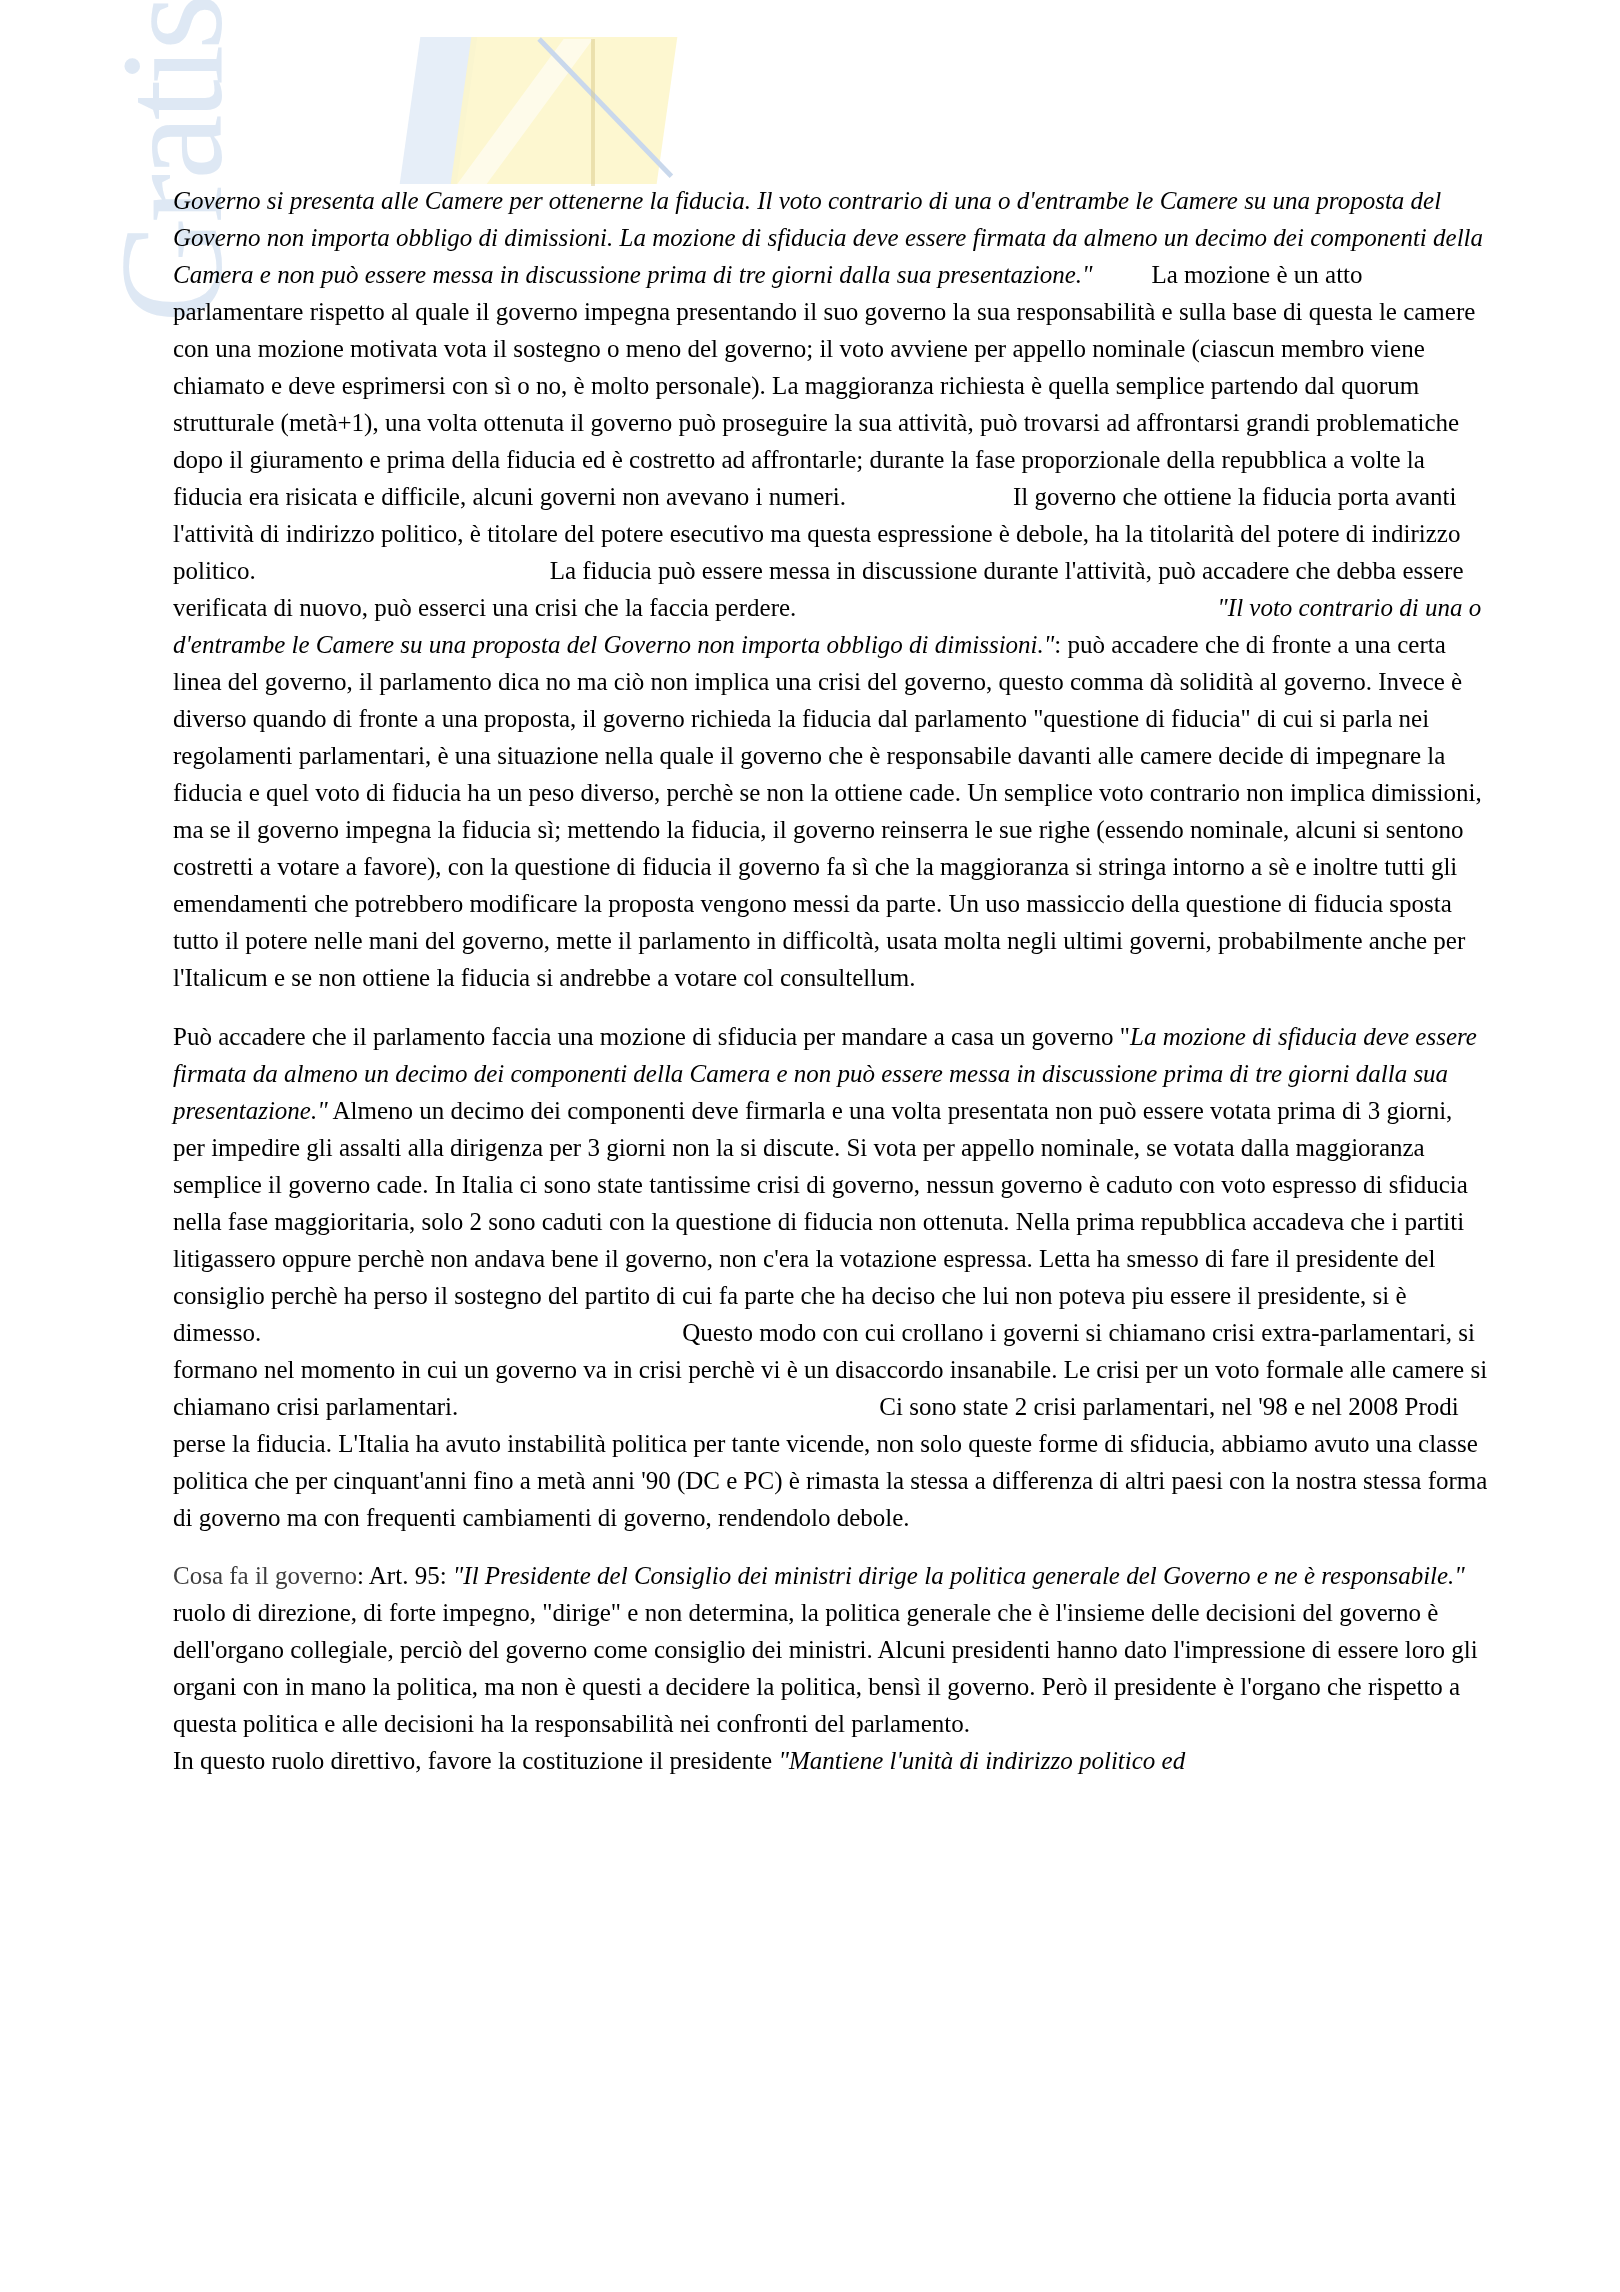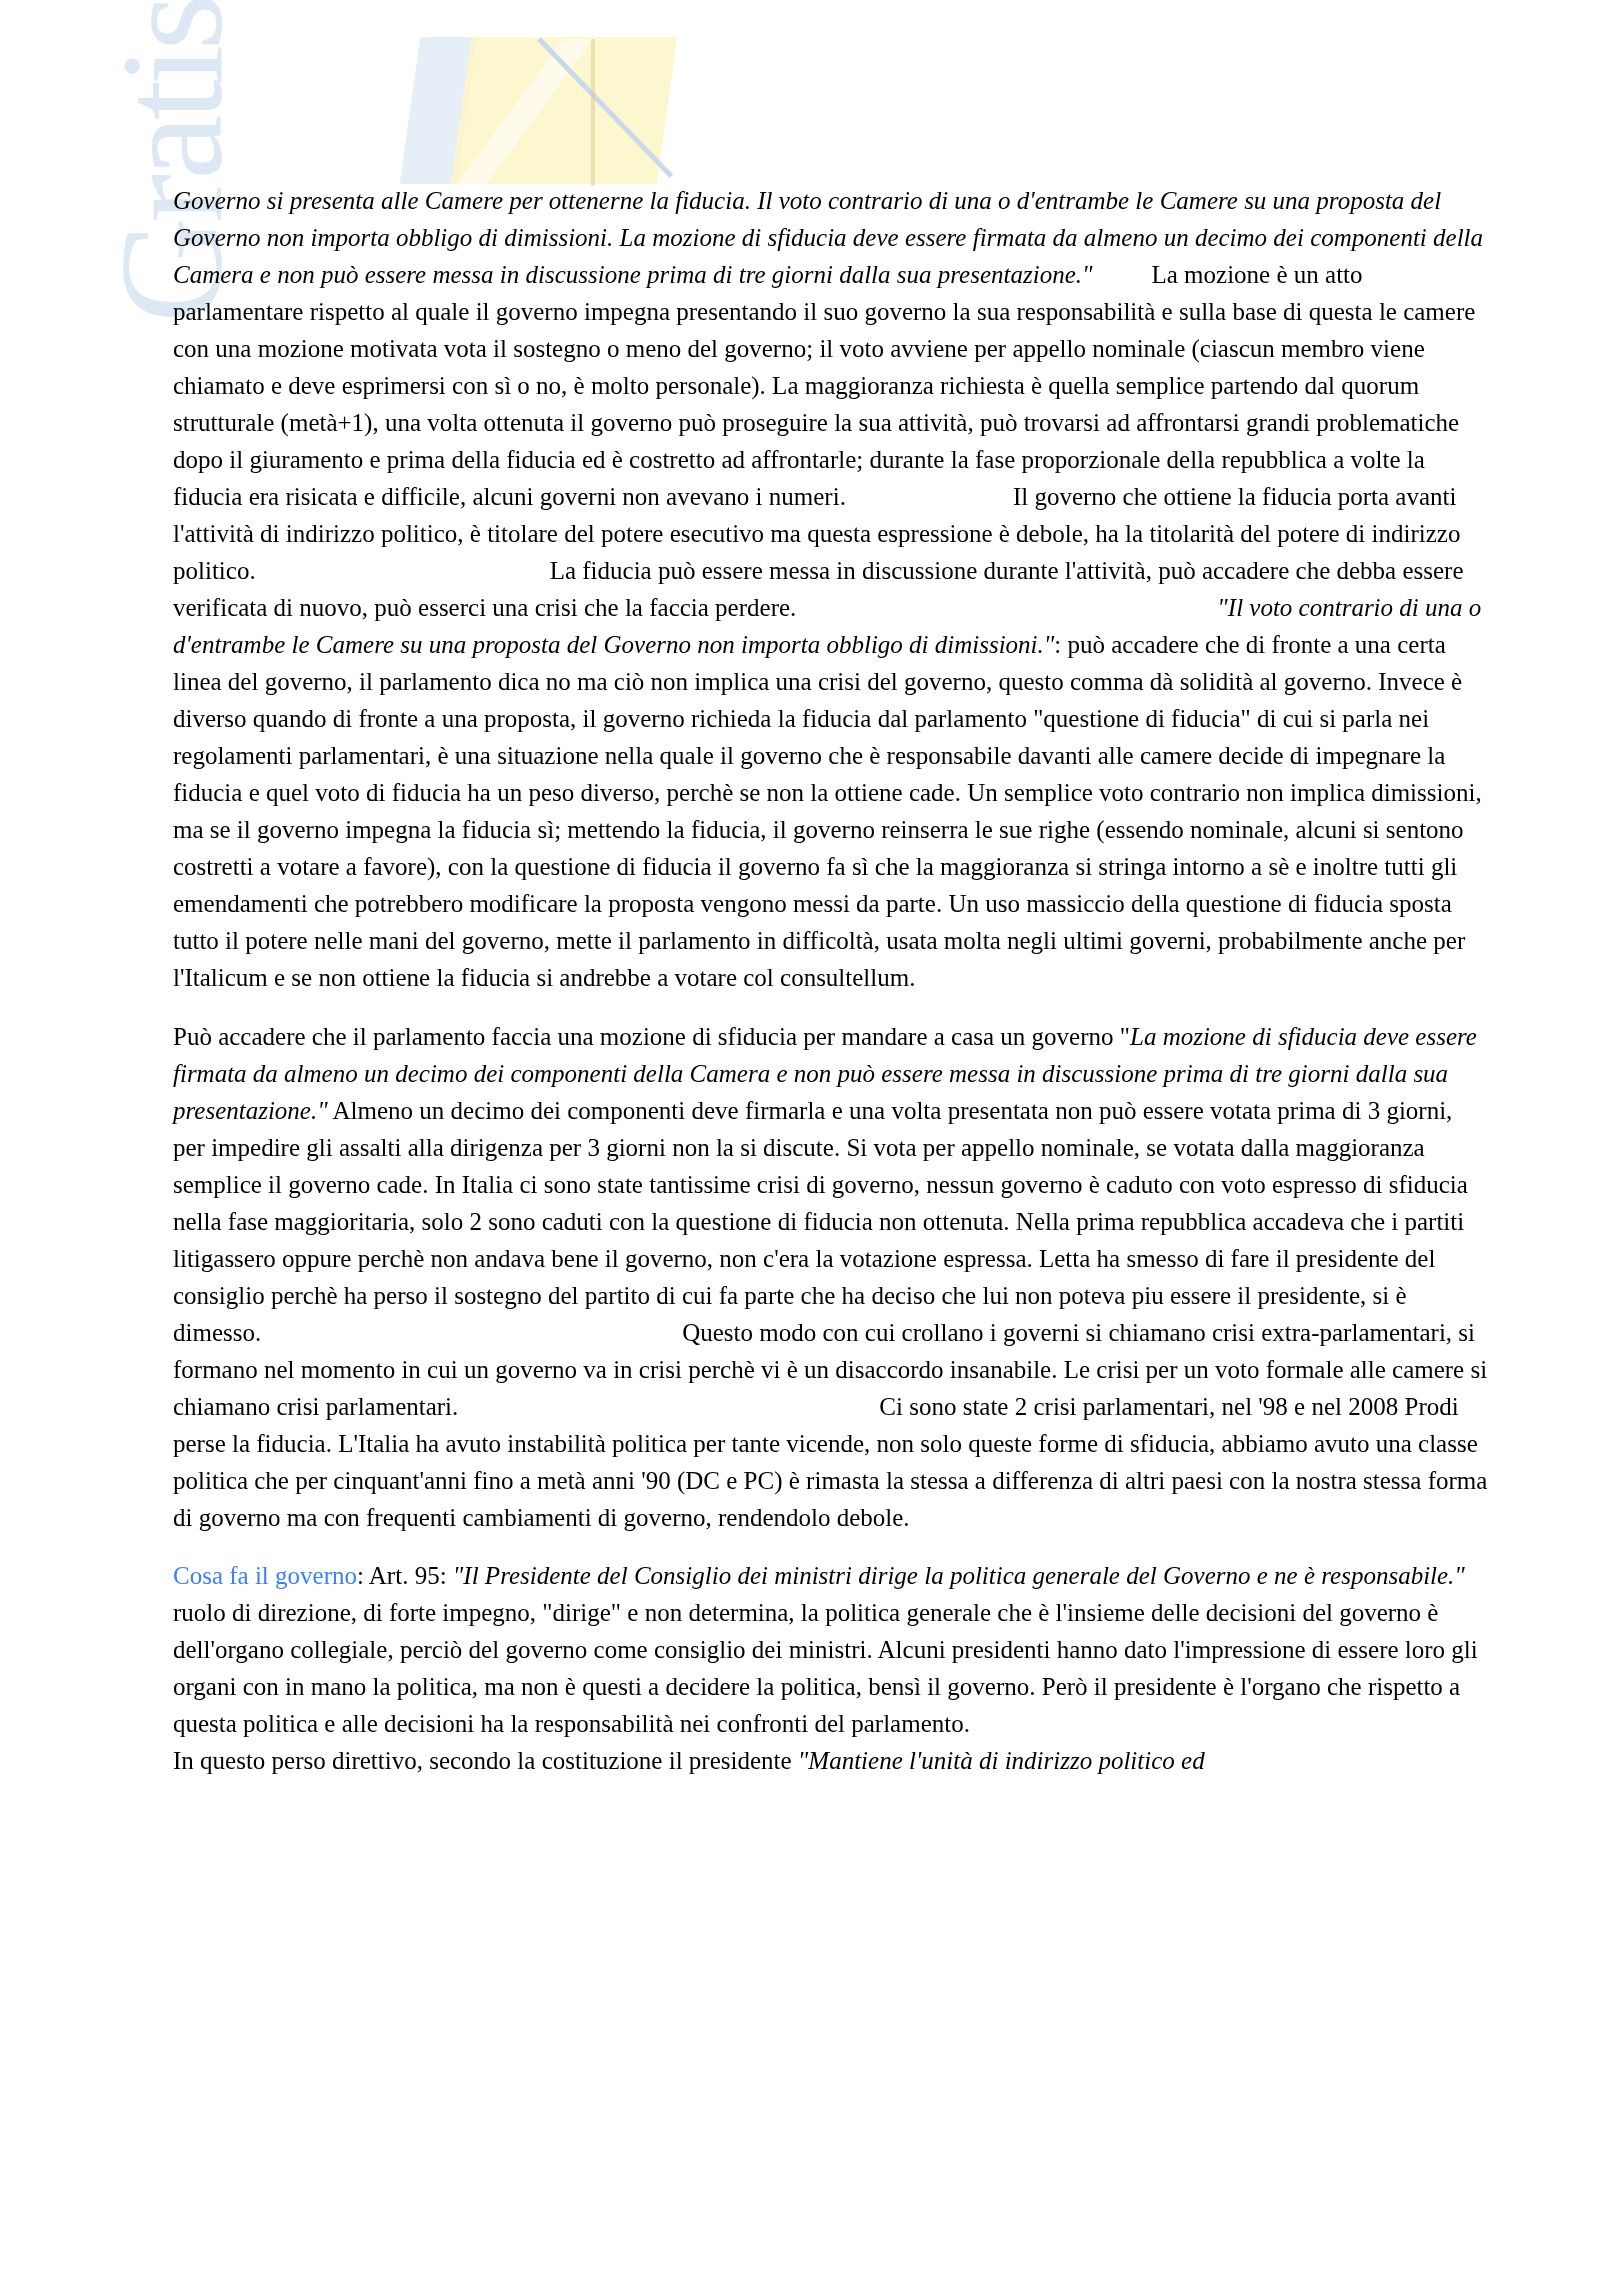--- a/index.html
+++ b/index.html
@@ -73,21 +73,21 @@
     margin: 0 0 0 0;
     font-size: 25px;
     line-height: 37px;
     color: #000000;
     text-align: left;
     text-indent: 0;
   }
   p + p { margin-top: 21.6px; }
   .it { font-style: italic; }
   .bd { font-weight: normal; }
-  .purple { color: #3b82f6; }
+  .purple { color: #404040; }
   .gap-sm { display: inline-block; width: 59px; }
   .gap-md { display: inline-block; width: 167px; }
   .gap-lg { display: inline-block; width: 294px; }
   .gap-xl { display: inline-block; width: 421px; }
 </style>
 </head>
 <body>
 
 <div class="page">
 
@@ -110,18 +110,18 @@
 
     <p>
       <span>Può accadere che il parlamento faccia una mozione di sfiducia per mandare a casa un governo "</span><span class="it">La mozione di sfiducia deve essere firmata da almeno un decimo dei componenti della Camera e non può essere messa in discussione prima di tre giorni dalla sua presentazione."</span><span> Almeno un decimo dei componenti deve firmarla e una volta presentata non può essere votata prima di 3 giorni, per impedire gli assalti alla dirigenza per 3 giorni non la si discute. Si vota per appello nominale, se votata dalla maggioranza semplice il governo cade. In Italia ci sono state tantissime crisi di governo, nessun governo è caduto con voto espresso di sfiducia nella fase maggioritaria, solo 2 sono caduti con la questione di fiducia non ottenuta. Nella prima repubblica accadeva che i partiti litigassero oppure perchè non andava bene il governo, non c'era la votazione espressa. Letta ha smesso di fare il presidente del consiglio perchè ha perso il sostegno del partito di cui fa parte che ha deciso che lui non poteva piu essere il presidente, si è dimesso.</span><span class="gap-xl"></span><span>Questo modo con cui crollano i governi si chiamano crisi extra-parlamentari, si formano nel momento in cui un governo va in crisi perchè vi è un disaccordo insanabile. Le crisi per un voto formale alle camere si chiamano crisi parlamentari.</span><span class="gap-xl"></span><span>Ci sono state 2 crisi parlamentari, nel '98 e nel 2008 Prodi perse la fiducia. L'Italia ha avuto instabilità politica per tante vicende, non solo queste forme di sfiducia, abbiamo avuto una classe politica che per cinquant'anni fino a metà anni '90 (DC e PC) è rimasta la stessa a differenza di altri paesi con la nostra stessa forma di governo ma con frequenti cambiamenti di governo, rendendolo debole.</span>
     </p>
 
     <p>
       <span class="purple">Cosa fa il governo</span><span>: </span><span class="bd">Art. 95</span><span>: </span><span class="it">"Il Presidente del Consiglio dei ministri dirige la politica generale del Governo e ne è responsabile."</span><span> ruolo di direzione, di forte impegno, "dirige" e non determina, la politica generale che è l'insieme delle decisioni del governo è dell'organo collegiale, perciò del governo come consiglio dei ministri. Alcuni presidenti hanno dato l'impressione di essere loro gli organi con in mano la politica, ma non è questi a decidere la politica, bensì il governo. Però il presidente è l'organo che rispetto a questa politica e alle decisioni ha la responsabilità nei confronti del parlamento.</span>
     </p>
 
     <p style="margin-top:0;">
-      <span>In questo perso direttivo, secondo la costituzione il presidente </span><span class="it">"Mantiene l'unità di indirizzo politico ed</span>
+      <span>In questo ruolo direttivo, favore la costituzione il presidente </span><span class="it">"Mantiene l'unità di indirizzo politico ed</span>
     </p>
 
   </div>
 </div>
 
 
 </body></html>

